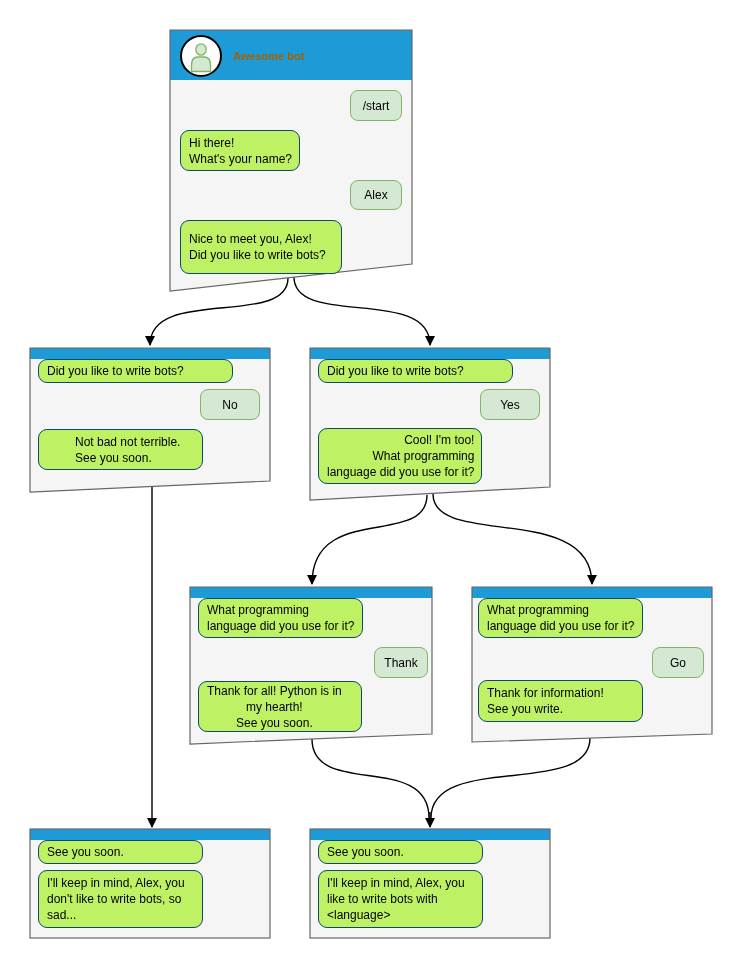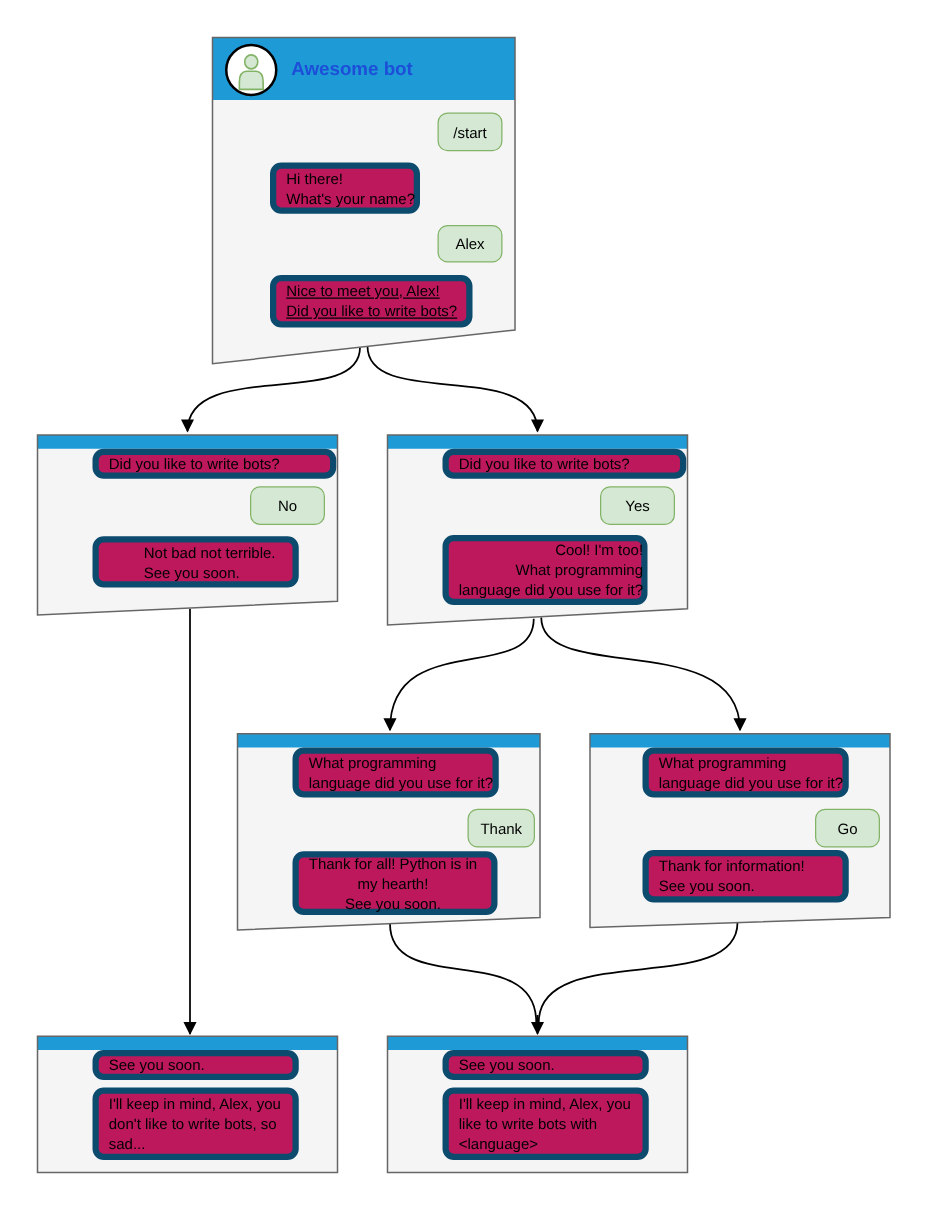--- a/index.html
+++ b/index.html
@@ -8,24 +8,24 @@
     font-family:"Liberation Sans", sans-serif; background:#ffffff;
     overflow:hidden;
   }
   .layer { position:absolute; left:0; top:0; }
   .bubble {
     position:absolute; box-sizing:border-box;
     font-size:12px; line-height:16px; color:#000;
     display:flex; align-items:center;
     white-space:pre; overflow:visible;
   }
-  .bot  { background:#be185d; border:5px solid #0c4a6e; border-radius:9px; padding-left:8px;margin-left:36px; }
+  .bot  { background:#bef264; border:1px solid #0c4a6e; border-radius:9px; padding-left:8px; }
   .user { background:#D5E8D4; border:1px solid #82B366; border-radius:8px; justify-content:center; padding:0 15px; }
   .win-title {
-    position:absolute; color:#1d4ed8; font-weight:bold; font-size:15px; line-height:18px;
+    position:absolute; color:#a16207; font-weight:bold; font-size:11px; line-height:18px;
     white-space:pre;
   }
 </style>
 </head>
 <body>
 
 <div class="canvas">
 
   <svg class="layer" width="743" height="971" viewBox="0 0 743 971">
     <defs>
@@ -94,21 +94,21 @@
       <rect x="310" y="829" width="240" height="109" fill="none" stroke="#666666" stroke-width="1.2"></rect>
     </g>
   </svg>
 
   <div class="win-title" style="left:233px; top:47px;">Awesome bot</div>
 
   <div class="bubble user" style="left:350px; top:90px;  width:52px;  height:31px;">/start</div>
   <div class="bubble bot" style="left:180px; top:130px; width:120px; height:41px;">Hi there!
 What's your name?</div>
   <div class="bubble user" style="left:350px; top:180px; width:52px;  height:30px;">Alex</div>
-  <div class="bubble bot" style="left:180px; top:220px; width:162px; height:42px;text-decoration:underline;">Nice to meet you, Alex!
+  <div class="bubble bot" style="left:180px; top:220px; width:162px; height:54px;">Nice to meet you, Alex!
 Did you like to write bots?</div>
 
   <div class="bubble bot" style="left:38px;  top:359px; width:195px; height:24px;">Did you like to write bots?</div>
   <div class="bubble user" style="left:200px; top:389px; width:60px;  height:31px;">No</div>
   <div class="bubble bot" style="left:38px;  top:429px; width:165px; height:41px;padding-left:36px;">Not bad not terrible.
 See you soon.</div>
 
   <div class="bubble bot" style="left:318px; top:359px; width:195px; height:24px;">Did you like to write bots?</div>
   <div class="bubble user" style="left:480px; top:389px; width:60px;  height:31px;">Yes</div>
   <div class="bubble bot" style="left:318px; top:428px; width:164px; height:56px;text-align:right;">Cool! I'm too!
@@ -119,21 +119,21 @@
 language did you use for it?</div>
   <div class="bubble user" style="left:374px; top:647px; width:54px;  height:31px;">Thank</div>
   <div class="bubble bot" style="left:198px; top:681px; width:164px; height:51px;text-align:center;">Thank for all! Python is in
 my hearth!
 See you soon.</div>
 
   <div class="bubble bot" style="left:478px; top:598px; width:165px; height:40px;">What programming
 language did you use for it?</div>
   <div class="bubble user" style="left:652px; top:647px; width:52px;  height:31px;">Go</div>
   <div class="bubble bot" style="left:478px; top:680px; width:165px; height:42px;">Thank for information!
-See you soon.</div>
+See you write.</div>
 
   <div class="bubble bot" style="left:38px;  top:840px; width:165px; height:24px;">See you soon.</div>
   <div class="bubble bot" style="left:38px;  top:870px; width:165px; height:58px;">I'll keep in mind, Alex, you
 don't like to write bots, so
 sad...</div>
 
   <div class="bubble bot" style="left:318px; top:840px; width:165px; height:24px;">See you soon.</div>
   <div class="bubble bot" style="left:318px; top:870px; width:165px; height:58px;">I'll keep in mind, Alex, you
 like to write bots with
 &lt;language&gt;</div>

